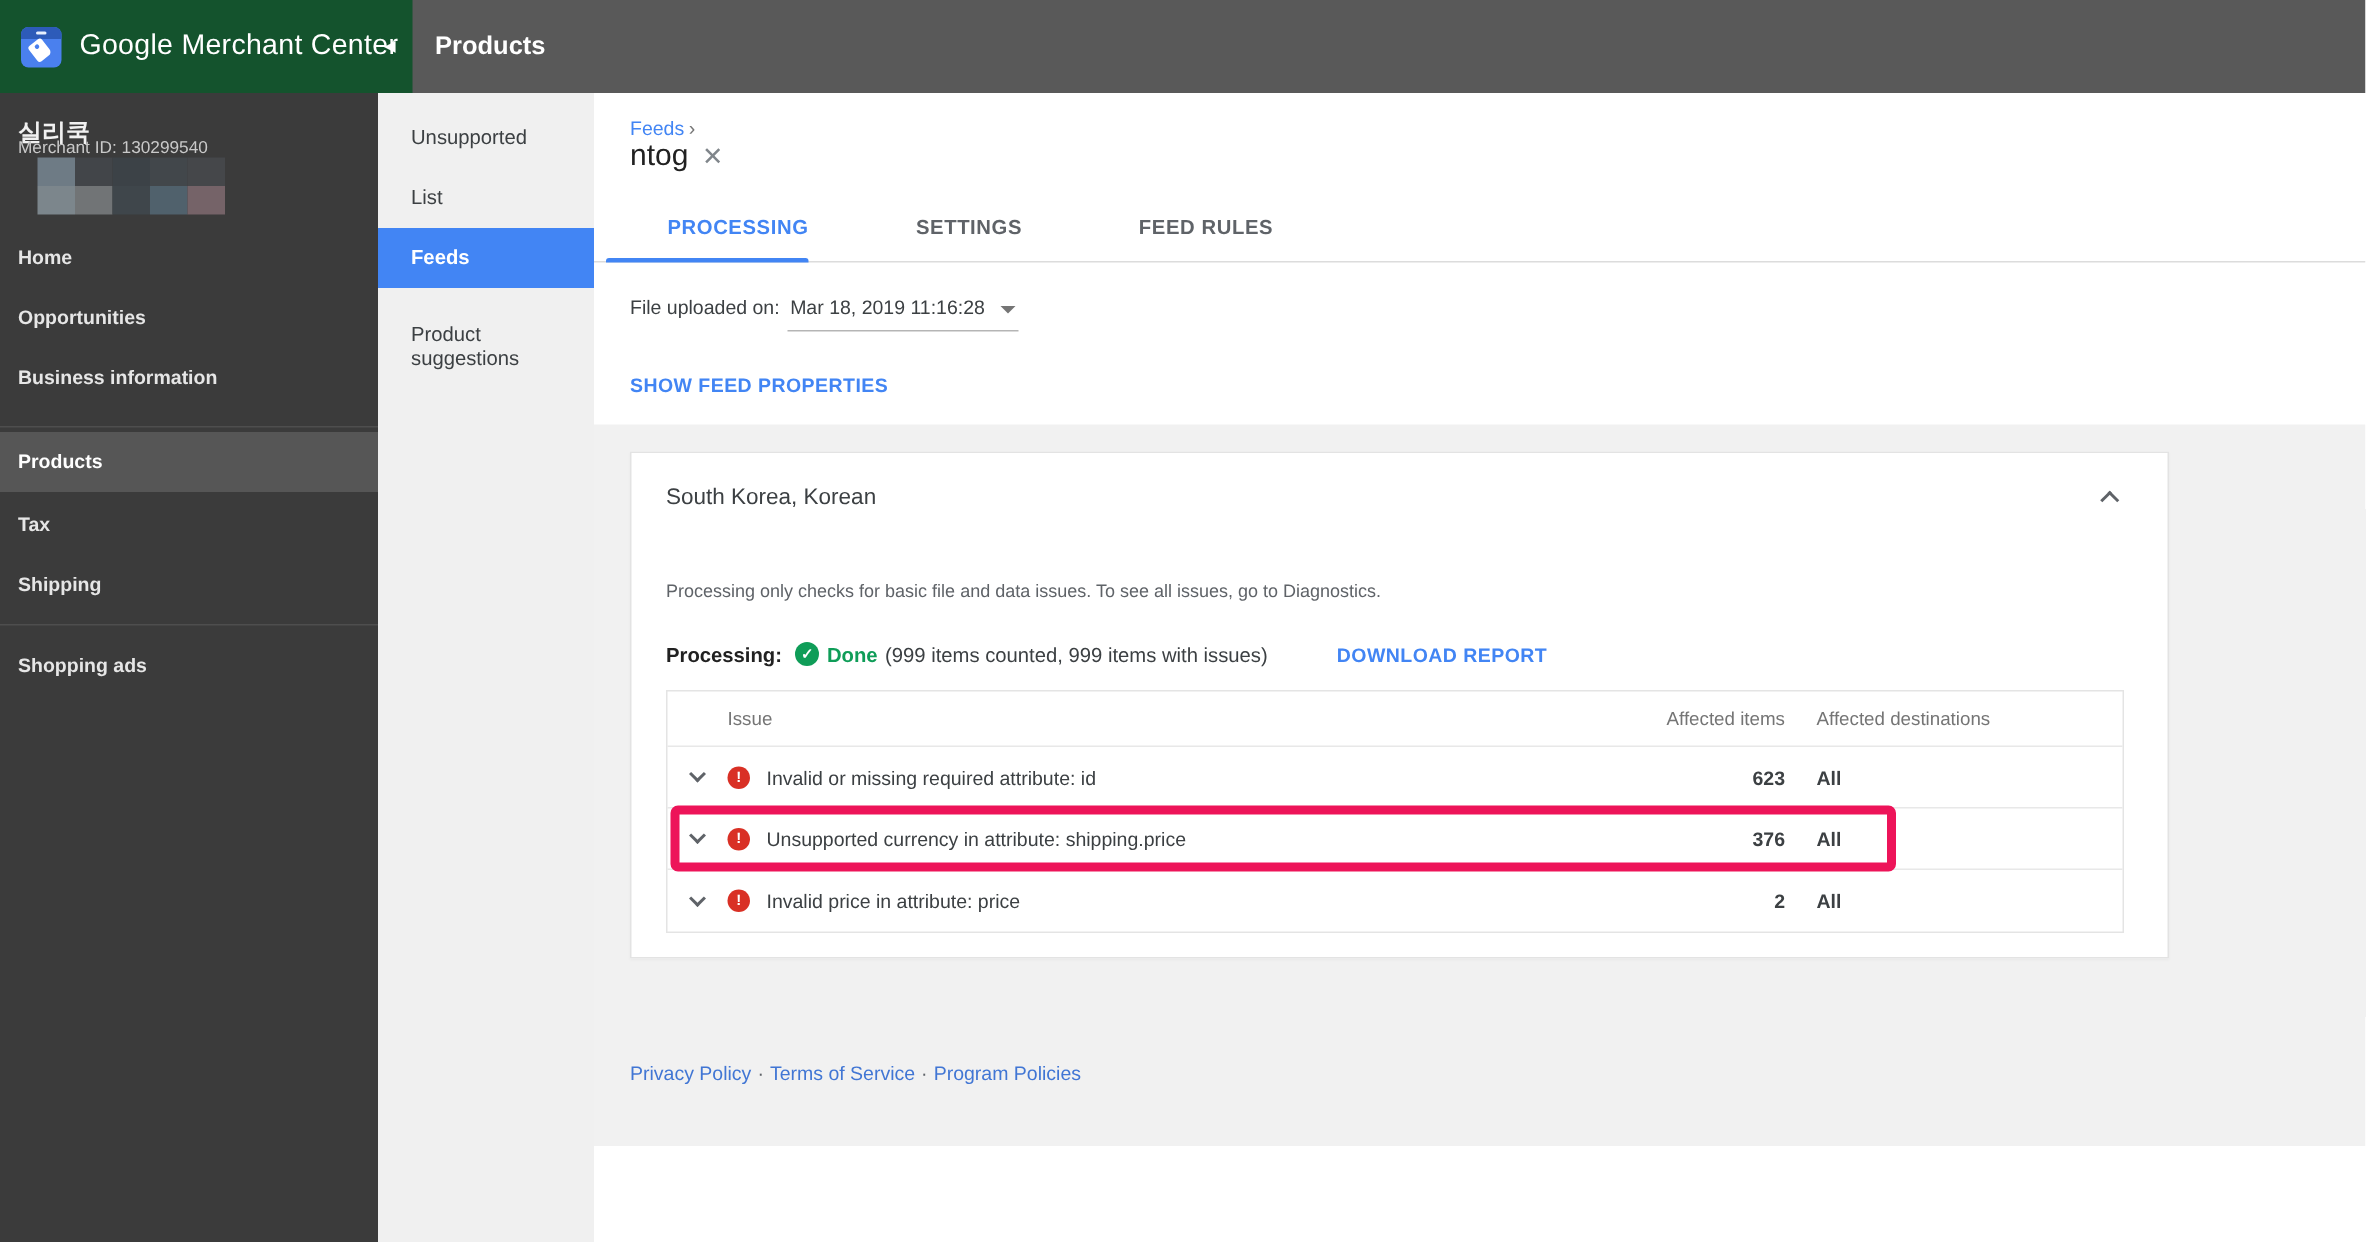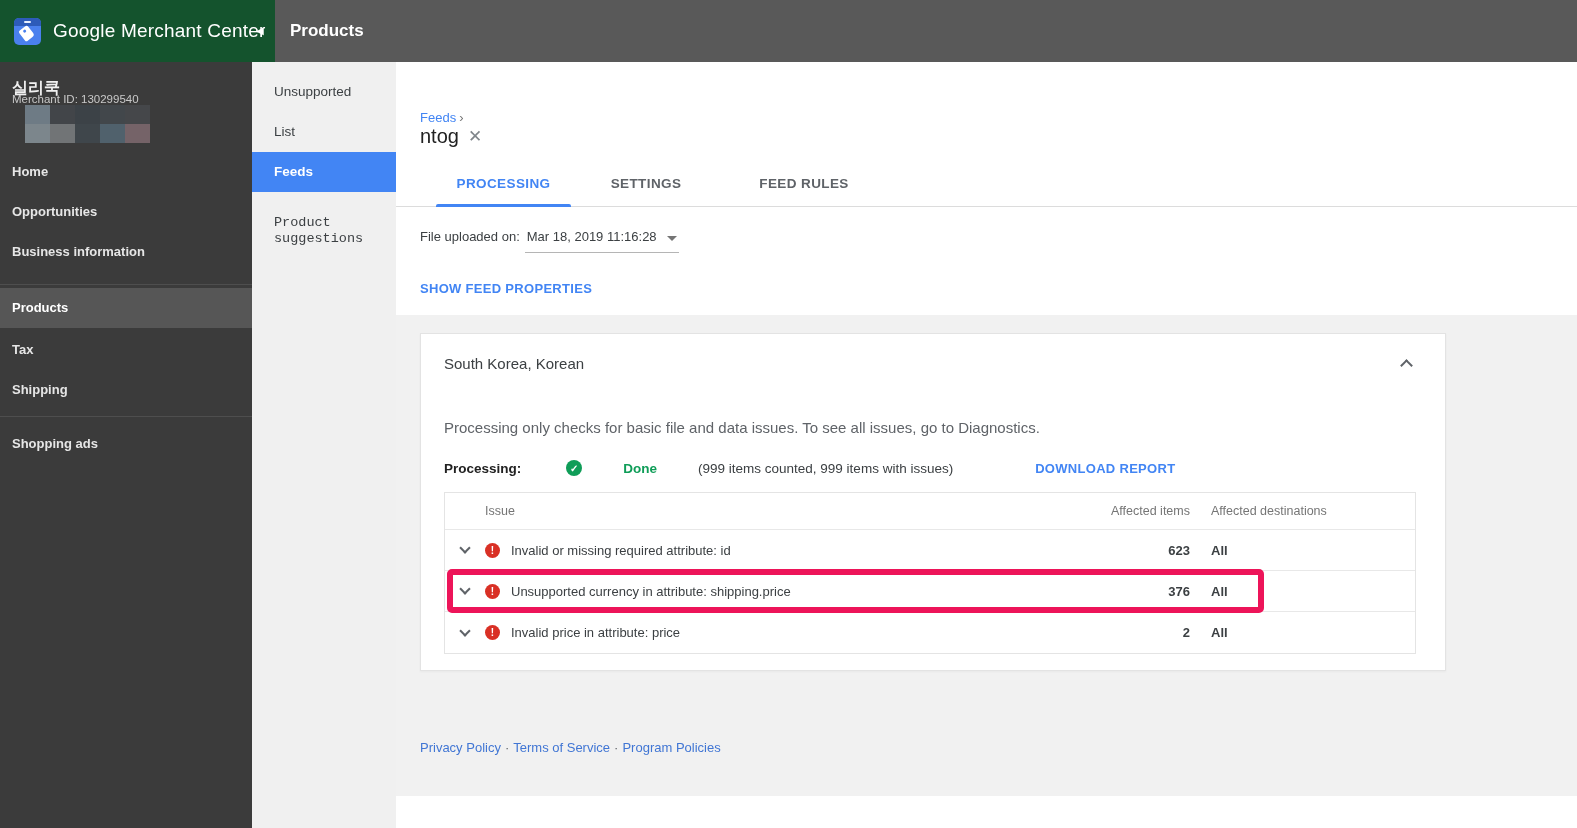--- a/index.html
+++ b/index.html
@@ -29,52 +29,52 @@
   .mosaic div:nth-child(7){background:#717476}.mosaic div:nth-child(8){background:#3f464b}
   .mosaic div:nth-child(9){background:#50616c}.mosaic div:nth-child(10){background:#756368}
   .nav-item { position:absolute; left:0; width:252px; height:40px; line-height:40px; padding-left:12px; color:#e6e6e6; font-size:13px; font-weight:bold; cursor:pointer; }
   .nav-item.selected { background:#565656; color:#fff; }
   .nav-div { position:absolute; left:0; width:252px; height:1px; background:#4e4e4e; }
 
   
   .subnav { position:absolute; left:252px; top:62px; width:144px; height:766px; background:#f0f0f0; z-index:4; }
   .sub-item { position:absolute; left:0; width:144px; height:40px; line-height:40px; padding-left:22px; color:#3c4043; font-size:13.5px; cursor:pointer; }
   .sub-item.selected { background:#4285f4; color:#fff; font-weight:bold; }
-  .sub-item.twoline { height:auto; line-height:16px; padding-top:13px; white-space:normal;font-family:Liberation Mono, monospace; }
-
-  
-  .main { position:absolute; left:396px; top:62px; width:1181px; height:702px; background:#fff;margin-top:32px; }
+  .sub-item.twoline { height:auto; line-height:16px; padding-top:13px; white-space:normal; }
+
+  
+  .main { position:absolute; left:396px; top:62px; width:1181px; height:702px; background:#fff; }
   .main-lower { position:absolute; left:0; top:221px; right:0; bottom:0; background:#f1f1f1; }
 
   .breadcrumb { position:absolute; left:24px; top:16px; font-size:13px; }
   .breadcrumb a { color:#4285f4; text-decoration:none; cursor:pointer; }
   .crumb-sep { color:#757575; margin-left:3px; }
   .feed-title { position:absolute; left:24px; top:31px; font-size:20px; color:#212121; display:flex; align-items:center; }
   .close-x { margin-left:9px; color:#80868b; font-size:17px; cursor:pointer; }
 
   .tabs { position:absolute; left:0; right:0; top:66px; height:47px; border-bottom:1px solid #dcdcdc; }
   .tab { position:absolute; top:0; height:47px; line-height:47px; text-align:center; font-size:13.5px; font-weight:bold; letter-spacing:.4px; color:#5f6368; cursor:pointer; }
   .tab.active { color:#4285f4; }
   .tab.active::after { content:""; position:absolute; left:0; right:0; bottom:0; height:3px; background:#4285f4; border-radius:2px 2px 0 0; }
-  .tab1 { left:40px; width:135px; } .tab2 { left:185px; width:130px; } .tab3 { left:338px; width:140px; }
+  .tab1 { left:8px; width:135px;text-align:right; } .tab2 { left:185px; width:130px; } .tab3 { left:338px; width:140px; }
 
   .upload-row { position:absolute; left:24px; top:135px; font-size:13px; color:#3c4043; display:flex; align-items:flex-start; }
   .upload-value { display:inline-flex; align-items:center; margin-left:5px; padding:0 2px 8px 2px; border-bottom:1px solid #b5b5b5; cursor:pointer; }
   .caret-down { width:0; height:0; border-left:5px solid transparent; border-right:5px solid transparent; border-top:5px solid #757575; margin-left:10px; margin-top:3px; }
 
   .show-props { position:absolute; left:24px; top:187px; font-size:13px; font-weight:bold; letter-spacing:.3px; color:#4285f4; cursor:pointer; }
 
   
   .card { position:absolute; left:24px; top:239px; width:1026px; height:338px; background:#fff; border:1px solid #e3e3e3; box-shadow:0 1px 2px rgba(0,0,0,.04); }
   .card-title { position:absolute; left:23px; top:21px; font-size:15px; color:#3c4043; }
   .chev { display:inline-block; width:9px; height:9px; border-right:2px solid #5f6368; border-bottom:2px solid #5f6368; }
   .chev-up { position:absolute; right:34px; top:27px; transform:rotate(-135deg); cursor:pointer; }
-  .card-note { position:absolute; left:23px; top:85px; font-size:15px; color:#5f6368; }
-
-  .status-row { position:absolute; left:23px; top:126px; display:flex; align-items:center; font-size:13.5px;gap:36px; }
+  .card-note { position:absolute; left:23px; top:85px; font-size:12px; color:#5f6368; }
+
+  .status-row { position:absolute; left:23px; top:126px; display:flex; align-items:center; font-size:13.5px; }
   .status-label { font-weight:bold; color:#212121; }
   .check-ic { width:16px; height:16px; border-radius:50%; background:#0f9d58; color:#fff; font-size:10px; font-weight:bold; display:flex; align-items:center; justify-content:center; margin:0 5px 0 9px; }
   .status-done { color:#0f9d58; font-weight:bold; margin-right:5px; }
   .status-detail { color:#3c4043; }
   .dl-report { margin-left:46px; color:#4285f4; font-size:13px; font-weight:bold; letter-spacing:.3px; cursor:pointer; }
 
   
   .tbl { position:absolute; left:23px; top:158px; width:972px; border:1px solid #e4e4e4; background:#fff; }
   .t-header { display:flex; align-items:center; height:37px; border-bottom:1px solid #e8e8e8; color:#757575; font-size:12.5px; }
   .t-row { display:flex; align-items:center; height:41px; border-bottom:1px solid #e8e8e8; cursor:pointer; }

